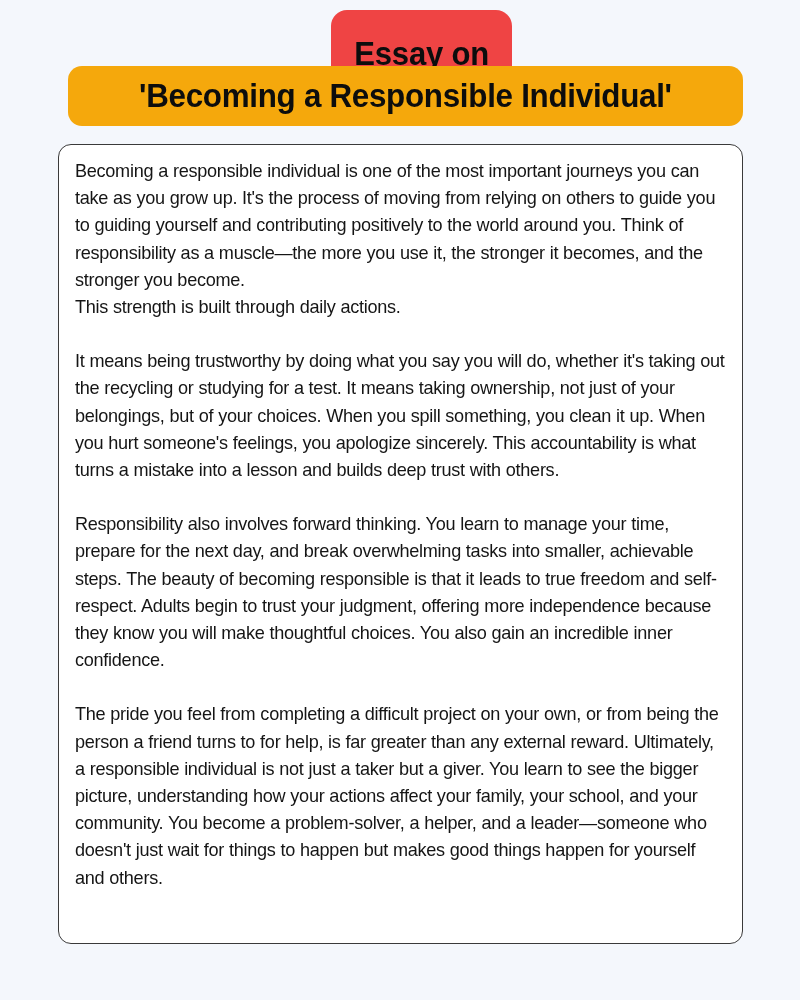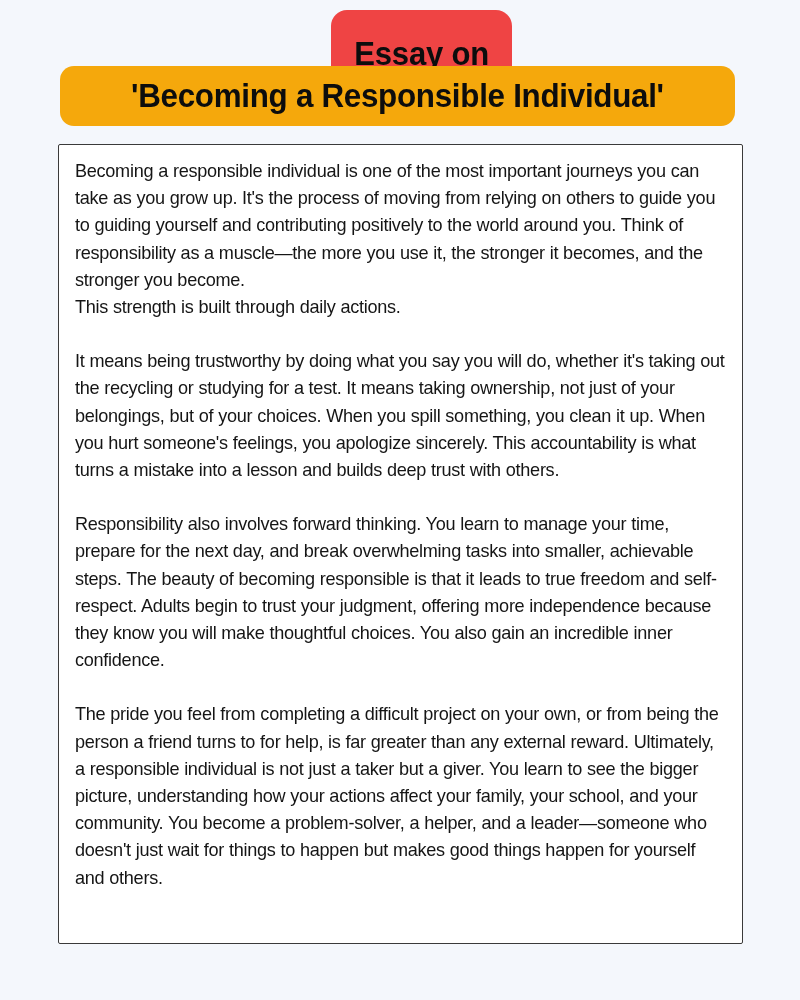--- a/index.html
+++ b/index.html
@@ -54,21 +54,21 @@
     line-height: 1;
     color: #0d0d0d;
     letter-spacing: -0.2px;
     transform: scaleX(0.94);
     white-space: nowrap;
     padding-bottom: 2px;
   }
 
   .badge-bottom {
     position: absolute;
-    left: 60px;
+    left: 68px;
     top: 66px;
     width: 675px;
     height: 60px;
     background: #f5a80c;
     border-radius: 14px;
     display: flex;
     align-items: center;
     justify-content: center;
     z-index: 3;
   }
@@ -87,21 +87,21 @@
 
   
   .essay-box {
     position: absolute;
     left: 58px;
     top: 144px;
     width: 685px;
     height: 800px;
     background: #ffffff;
     border: 1.6px solid #3a3a3a;
-    border-radius: 2px;
+    border-radius: 13px;
     padding: 13px 16px 10px 16px;
     overflow: hidden;
   }
 
   .essay-body {
     font-family: "Liberation Sans", sans-serif;
     font-size: 18.1px;
     line-height: 27.2px;
     color: #151515;
     letter-spacing: -0.28px;

